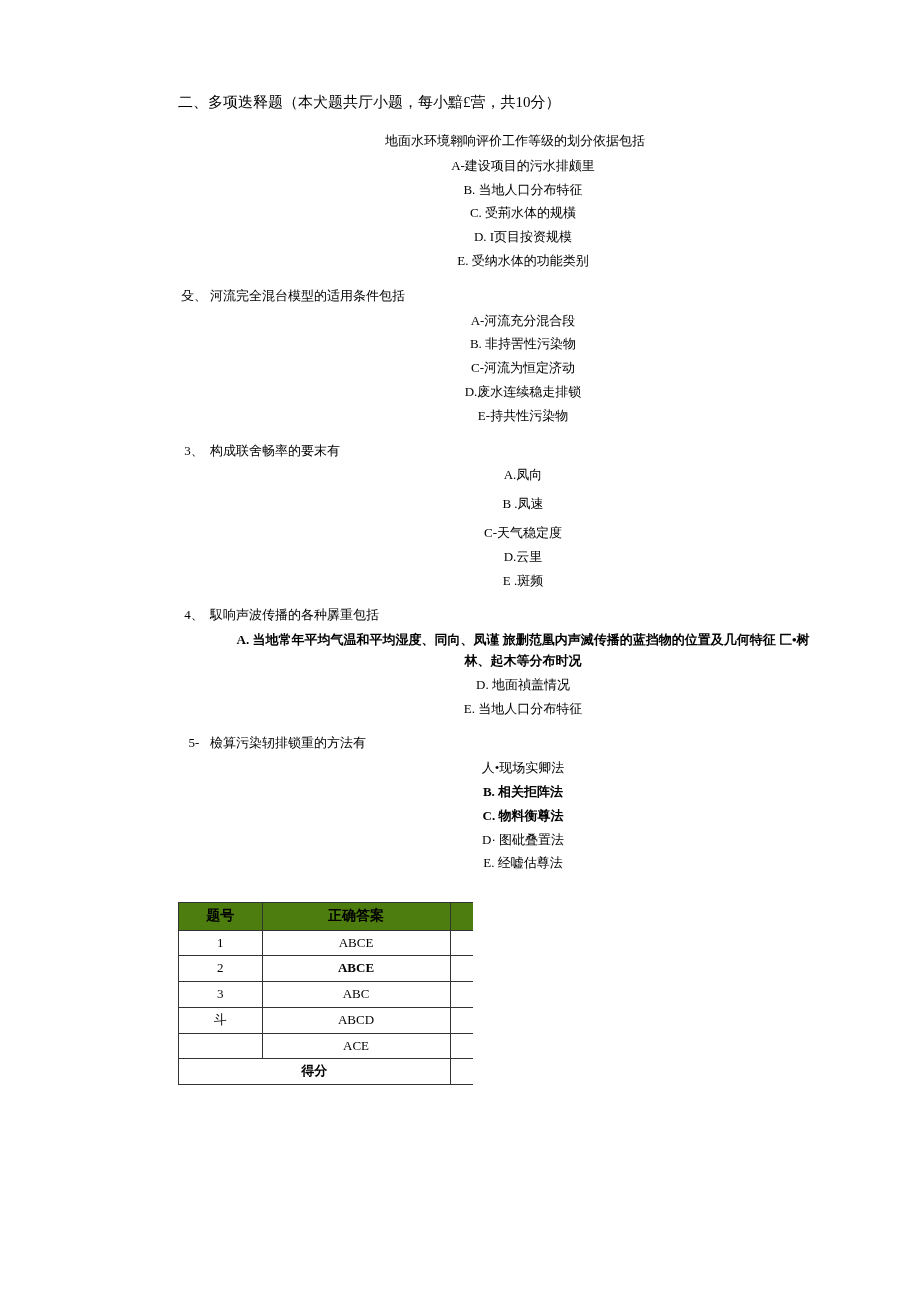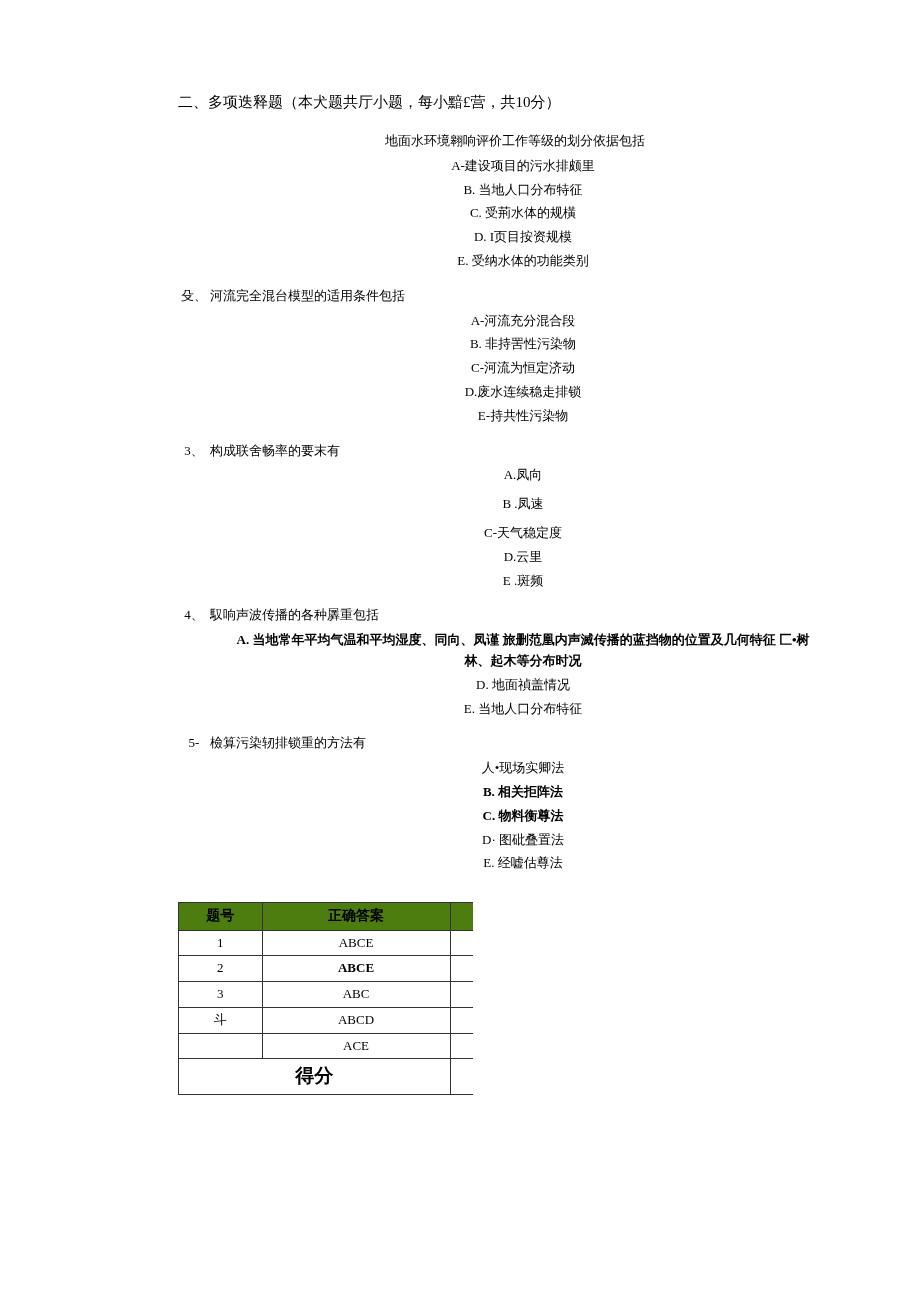--- a/index.html
+++ b/index.html
@@ -77,21 +77,21 @@
     }
     .answer-table .col-tail {
       width: 22px;
       border-right: none;
     }
     .answer-table .bold-ans {
       font-weight: bold;
     }
     .score-row td {
       font-weight: bold;
-      font-size: 19px;
+      font-size: 13px;
     }
   </style>
 </head>
 <body>
 
 <div class="section-title">二、多项迭释题（本犬题共厅小题，每小黯£营，共10分）</div>
 
 <div id="questions-container">
     <div class="question">
       <div class="q-stem">地面水环境翱响评价工作等级的划分依据包括</div>

